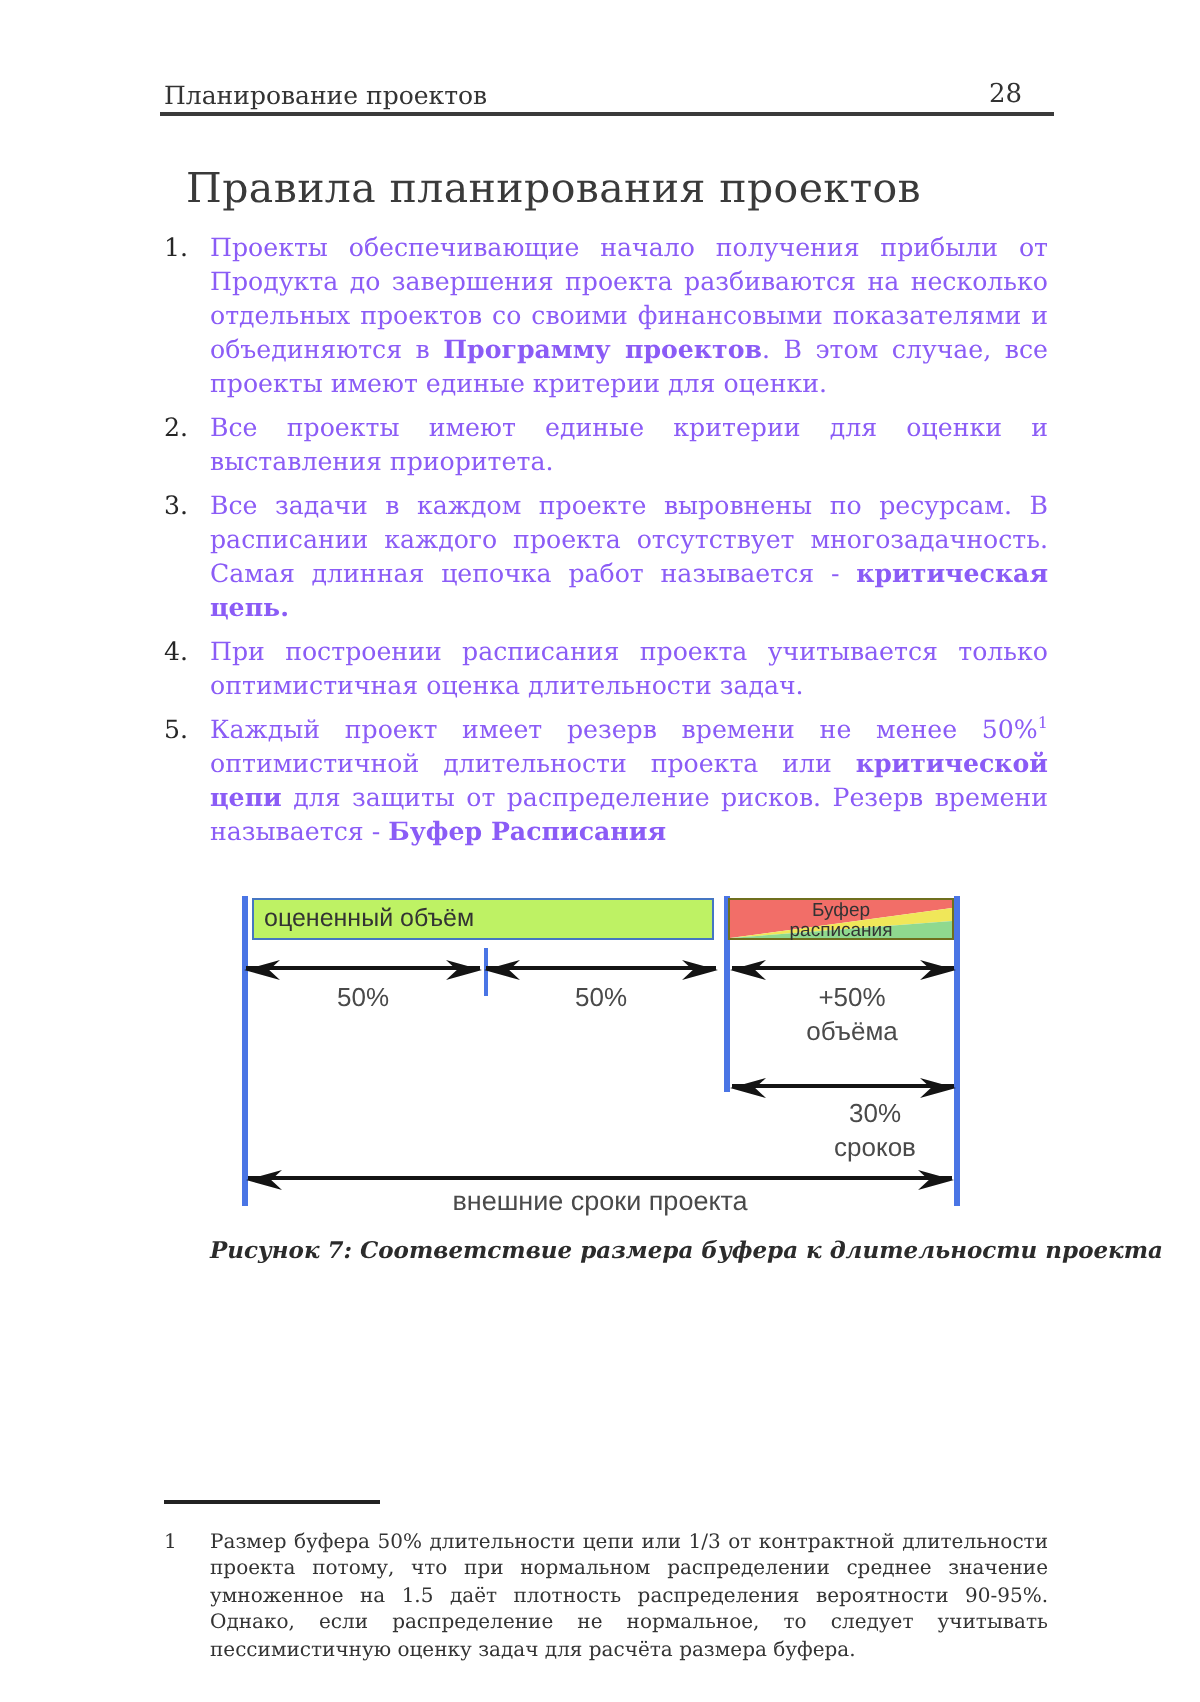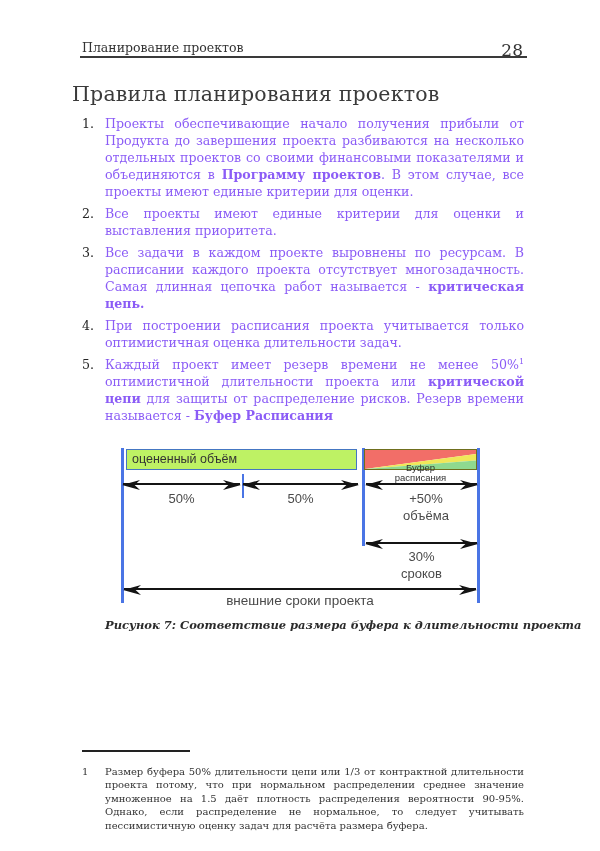--- a/index.html
+++ b/index.html
@@ -4,25 +4,25 @@
 <style>
   html,body { margin:0; padding:0; }
   body {
     width:600px; height:851px; background:#ffffff; position:relative;
     font-family:"DejaVu Serif", serif; overflow:hidden;
   }
   .abs { position:absolute; }
 
   
   .hdr-title { left:82px; top:40px; font-size:12.5px; color:#333; }
-  .hdr-num   { right:77px; top:40px; font-size:17px; color:#333; }
+  .hdr-num   { right:89px; top:40px; font-size:13px; color:#333; }
   .hdr-rule  { left:80px; top:56px; width:447px; height:1.5px; background:#3a3a3a; }
 
   
-  .title { left:72px; top:82px; margin:0; font-size:20.5px; font-weight:normal;
+  .title { left:93px; top:82px; margin:0; font-size:20.5px; font-weight:normal;
            color:#3a3a3a; letter-spacing:0.2px; }
 
   
   .list { left:82px; top:115px; width:442px; }
   .li   { display:flex; margin-bottom:5px; }
   .num  { flex:0 0 23px; font-size:12.6px; line-height:17px; color:#262626; }
   .txt  { flex:1; text-align:justify; font-size:12.6px; line-height:17px; color:#8b5cf6; }
   .txt b { font-weight:bold; }
   .txt sup { font-size:8px; line-height:0; }
 
@@ -36,39 +36,39 @@
 
   .ebox { position:absolute; left:126px; top:2px; width:224px; height:19px;
           background:#bef264; border:1px solid #4576C2;
           font-family:"Liberation Sans", sans-serif; font-size:12.5px;
           color:#333; line-height:19px; padding-left:5px; }
   .bbox { position:absolute; left:364px; top:2px; width:111px; height:19px;
           border:1px solid #6F6F1E; }
   .bbox svg { position:absolute; left:0; top:0; width:100%; height:100%; display:block; }
   .blab { position:absolute; left:0; top:0; width:100%; text-align:center;
           font-family:"Liberation Sans", sans-serif; font-size:9.5px;
-          line-height:9.5px; color:#333; padding-top:13px; }
+          line-height:9.5px; color:#333; padding-top:1px; }
 
   .arr { position:absolute; height:0; border-top:2px solid #141414; }
   .arr::before, .arr::after { content:""; position:absolute; top:-5px;
           width:18px; height:10px; background:#141414; }
   .arr::before { left:-1px;  clip-path:polygon(0 50%, 100% 0, 70% 50%, 100% 100%); }
   .arr::after  { right:-1px; clip-path:polygon(100% 50%, 0 0, 30% 50%, 0 100%); }
   #arrA { left:123px; top:36px; width:117px; }
   #arrB { left:243px; top:36px; width:115px; }
   #arrC { left:366px; top:36px; width:111px; }
   #arrD { left:366px; top:95px; width:111px; }
   #arrE { left:124px; top:141px; width:352px; }
 
   .flab { position:absolute; font-family:"Liberation Sans", sans-serif;
           font-size:13px; color:#4a4a4a; text-align:center; line-height:17px; }
   #labA { left:123px; top:43px; width:117px; }
   #labB { left:243px; top:43px; width:115px; }
   #labC { left:366px; top:43px; width:120px; }
-  #labD { left:366px; top:101px; width:111px; }
+  #labD { left:382px; top:101px; width:111px; }
   #labE { left:124px; top:145px; width:352px; font-size:13.5px;text-align:center; }
 
   .cap { left:105px; top:618px; font-size:11.5px; font-style:italic;
          font-weight:600; color:#2b2b2b; }
 
   
   .fsep  { left:82px; top:750px; width:108px; height:2px; background:#222; }
   .fnote { left:82px; top:765px; width:442px; display:flex;
            font-size:10px; line-height:13.4px; color:#333; }
   .fnum  { flex:0 0 23px; }

